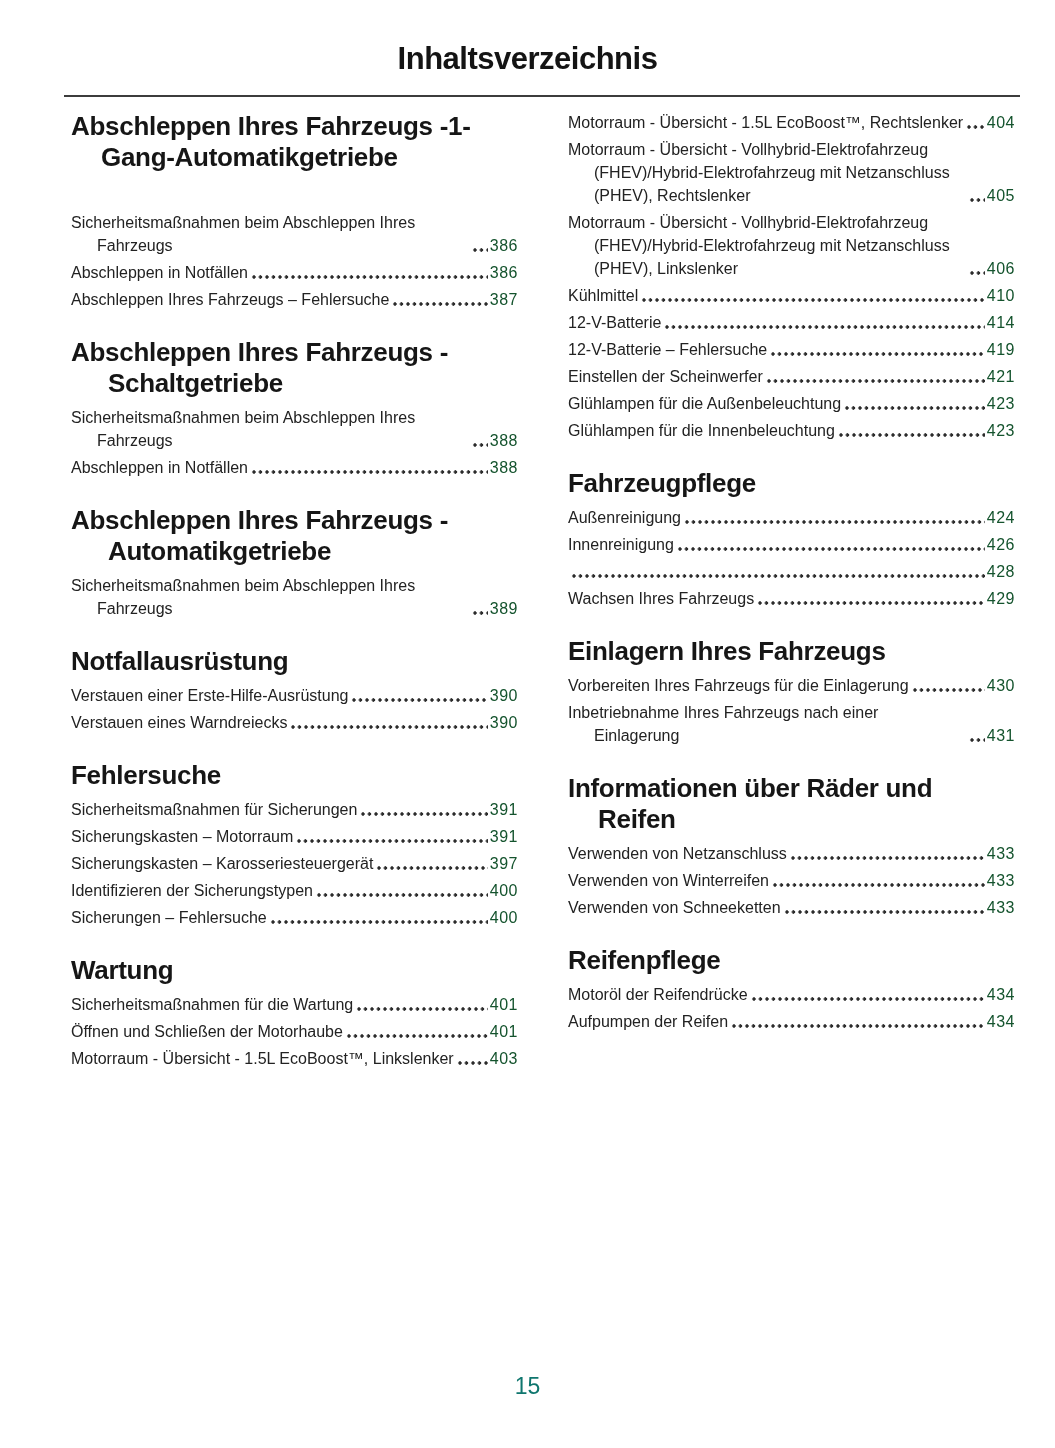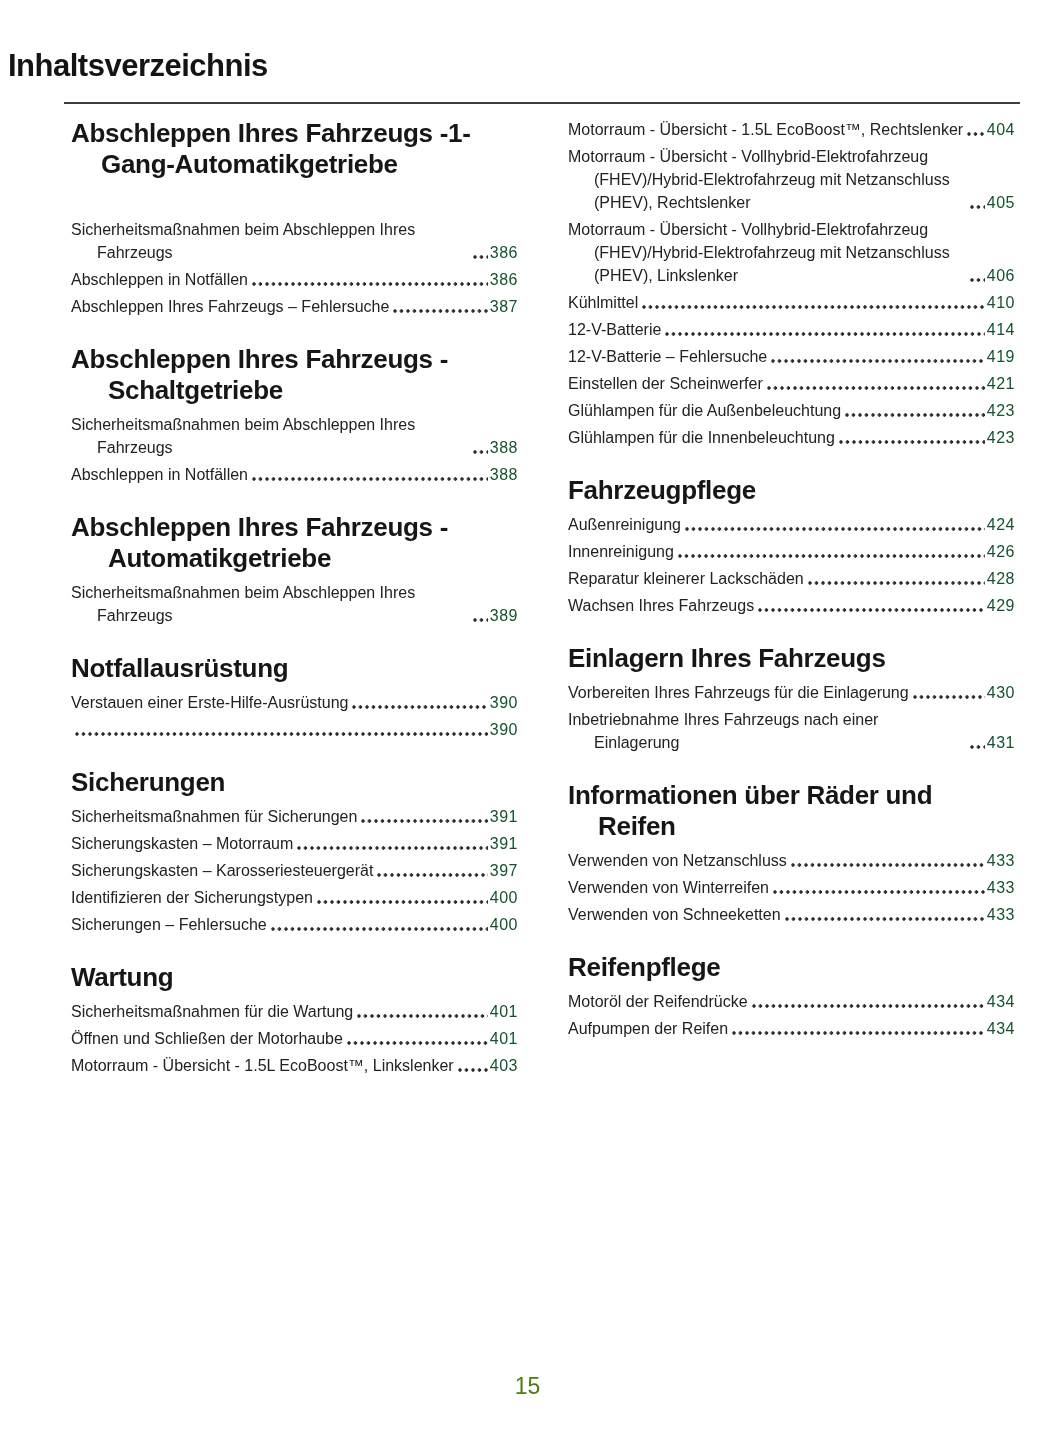--- a/index.html
+++ b/index.html
@@ -9,22 +9,22 @@
     background: #ffffff;
     color: #1e1e1e;
     font-family: "Liberation Sans", "DejaVu Sans", sans-serif;
     position: relative;
     overflow: hidden;
   }
 
   
   .page-header { padding-top: 40px; }
   h1.doc-title {
-    margin: 8px;
-    text-align: left;
+    margin: 1px;
+    text-align: center;
     font-size: 31px;
     line-height: 36px;
     font-weight: 700;
     letter-spacing: -0.5px;
     color: #141414;
   }
   .title-rule {
     height: 2px;
     background: #3c3c3c;
     margin: 18px 35px 0 64px;
@@ -89,21 +89,21 @@
   }
 
   
   .footer-pagenum {
     position: absolute;
     left: 0;
     right: 0;
     bottom: 48px;
     text-align: center;
     font-size: 23px;
-    color: #4d7c0f;
+    color: #0f766e;
   }
 </style>
 </head>
 <body>
 
 <div class="page-header">
   <h1 class="doc-title">Inhaltsverzeichnis</h1>
   <div class="title-rule"></div>
 </div>
 
@@ -149,26 +149,27 @@
         </div>
       </section>
       <section class="toc-section">
         <h2 class="toc-heading">Notfallausrüstung</h2>
         <div class="toc-entry">
           <span class="t">Verstauen einer Erste-Hilfe-Ausrüstung</span>
           <span class="leader"></span>
           <span class="pg">390</span>
         </div>
         <div class="toc-entry">
+          <span class="t">Verstauen eines Warndreiecks</span>
           <span class="leader"></span>
           <span class="pg">390</span>
         </div>
       </section>
       <section class="toc-section">
-        <h2 class="toc-heading">Sicherungen</h2>
+        <h2 class="toc-heading">Fehlersuche</h2>
         <div class="toc-entry">
           <span class="t">Sicherheitsmaßnahmen für Sicherungen</span>
           <span class="leader"></span>
           <span class="pg">391</span>
         </div>
         <div class="toc-entry">
           <span class="t">Sicherungskasten – Motorraum</span>
           <span class="leader"></span>
           <span class="pg">391</span>
         </div>
@@ -261,21 +262,20 @@
           <span class="t">Außenreinigung</span>
           <span class="leader"></span>
           <span class="pg">424</span>
         </div>
         <div class="toc-entry">
           <span class="t">Innenreinigung</span>
           <span class="leader"></span>
           <span class="pg">426</span>
         </div>
         <div class="toc-entry">
-          <span class="t">Reparatur kleinerer Lackschäden</span>
           <span class="leader"></span>
           <span class="pg">428</span>
         </div>
         <div class="toc-entry">
           <span class="t">Wachsen Ihres Fahrzeugs</span>
           <span class="leader"></span>
           <span class="pg">429</span>
         </div>
       </section>
       <section class="toc-section">

